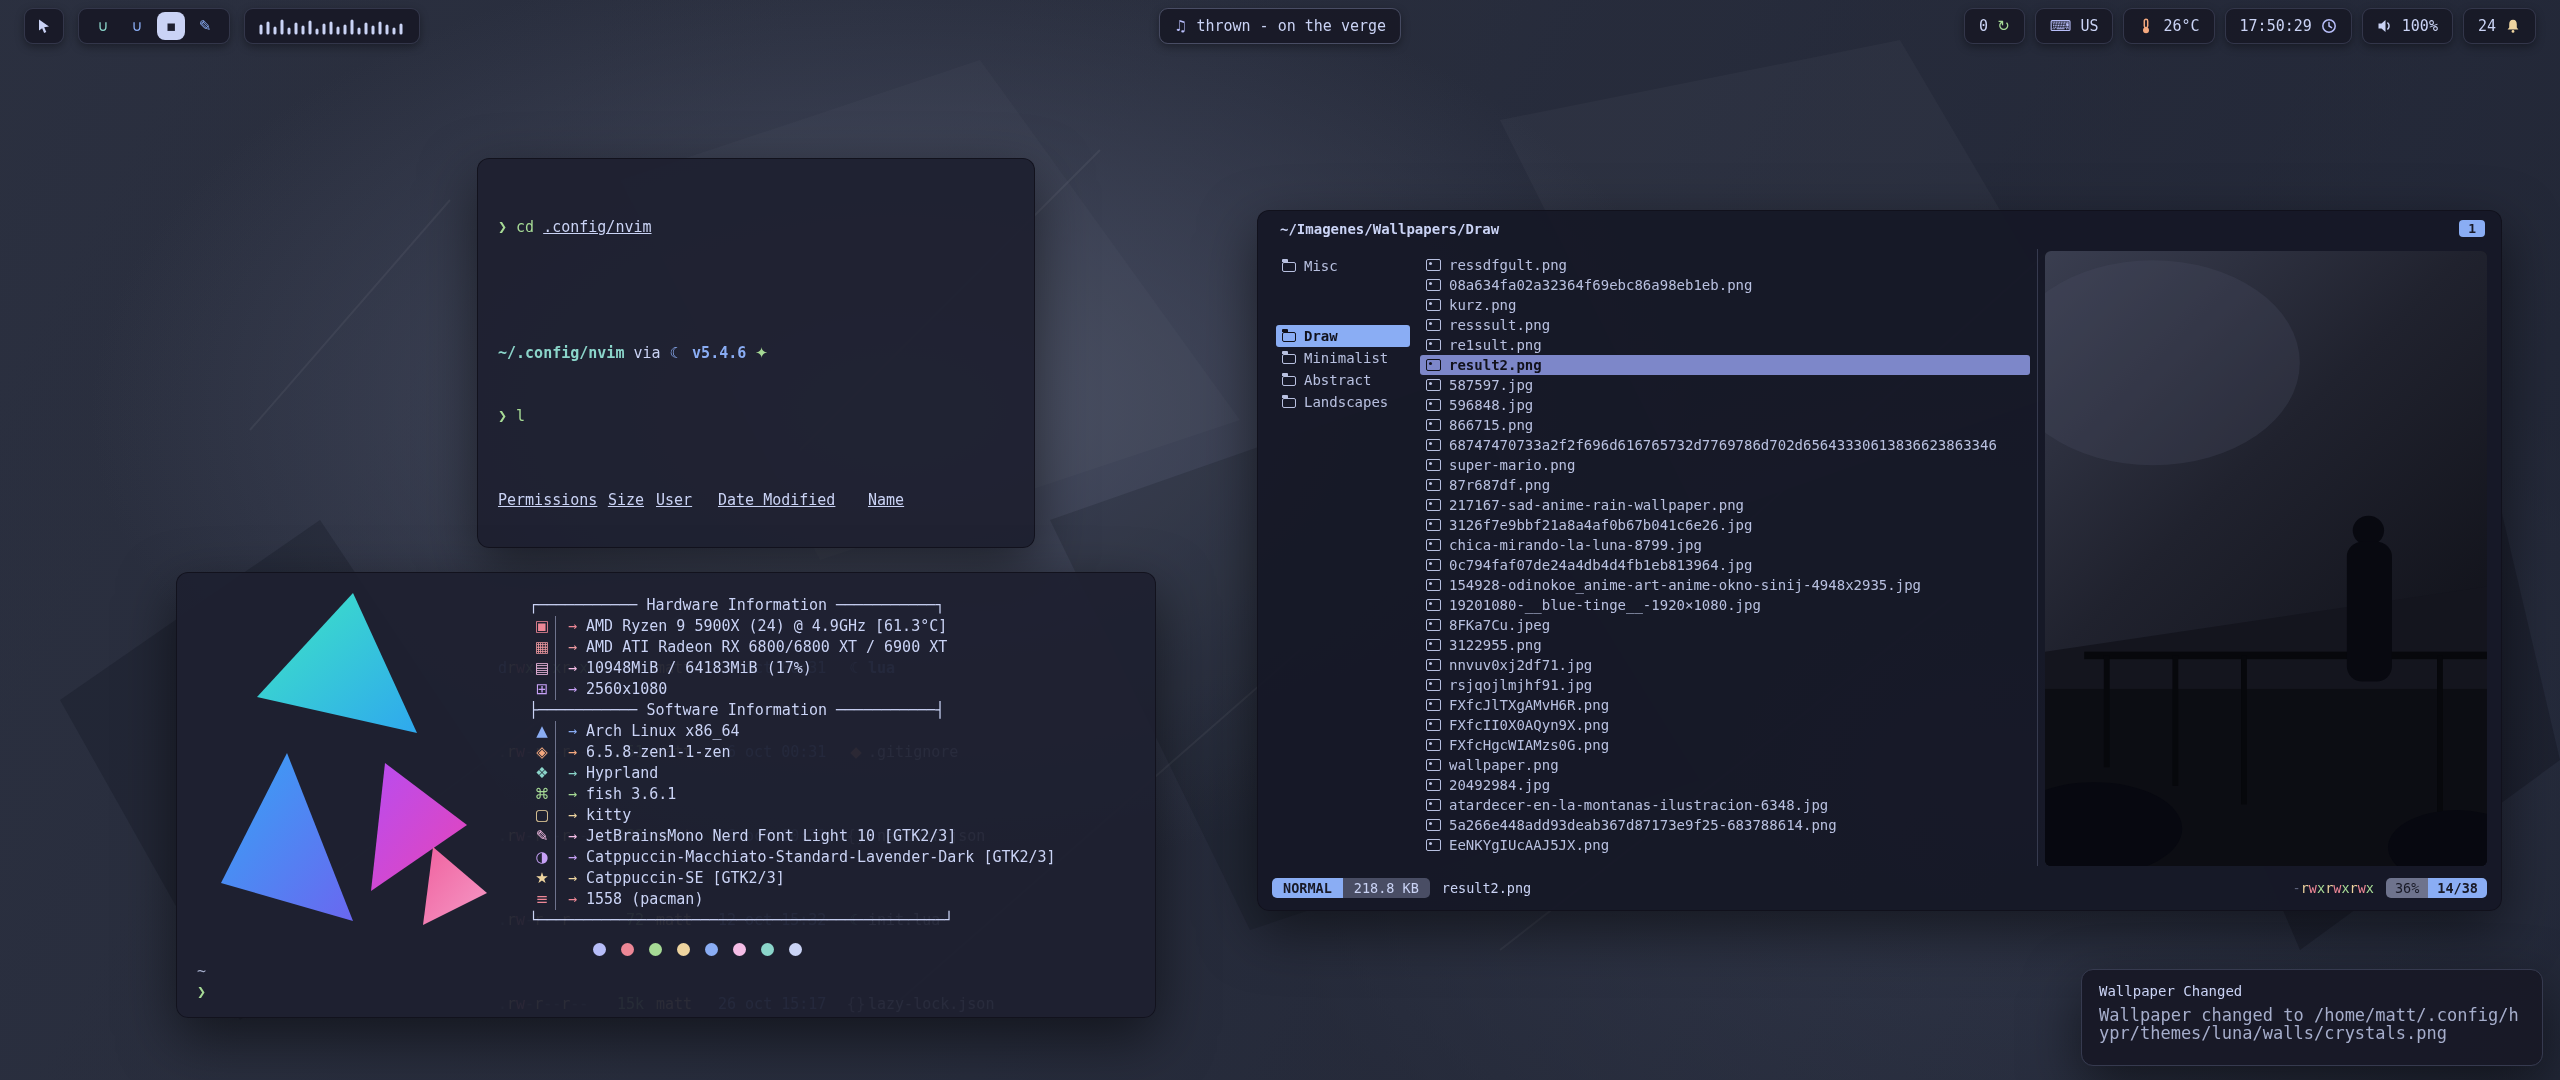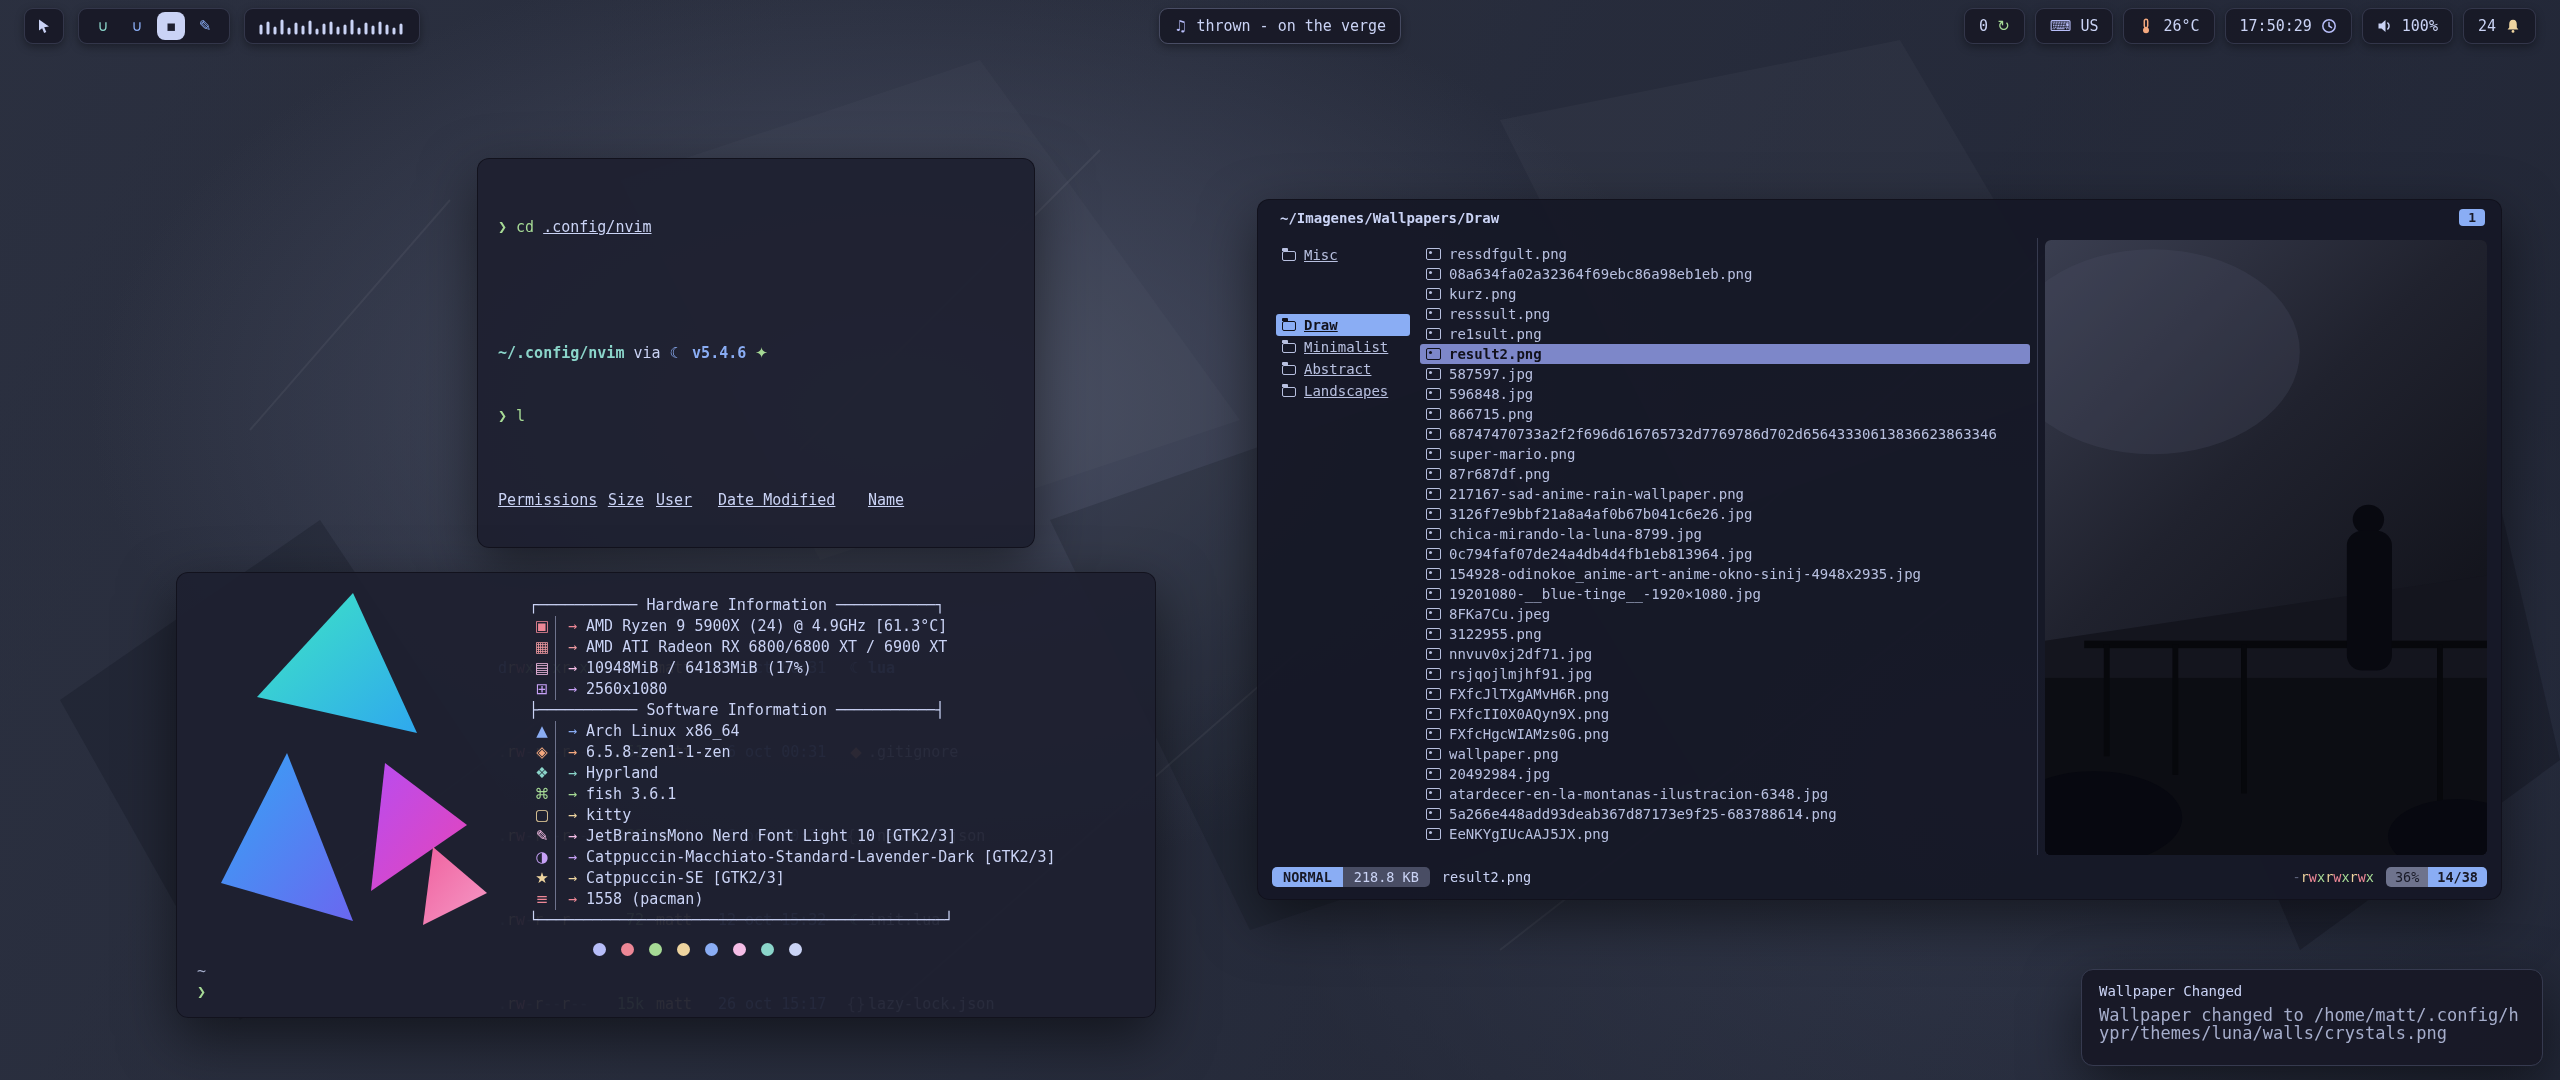--- a/index.html
+++ b/index.html
@@ -69,35 +69,35 @@
   .fx-line { display:flex; height:21px; align-items:center; }
   .fx-icon { width:26px; text-align:center; font-family:"DejaVu Sans",sans-serif; flex:none; }
   .fx-rest { border-left:1.5px solid #6e738d; padding-left:12px; display:flex; gap:9px;
     height:21px; align-items:center; white-space:pre; overflow:hidden; }
   .fx-header { height:21px; color:#cad3f5; white-space:pre; overflow:hidden; }
   .dots { display:flex; gap:15px; margin-top:12px; padding-left:64px; }
   .dot { width:13px; height:13px; border-radius:50%; }
   .fetch-prompt { position:absolute; left:20px; bottom:14px; line-height:21px; }
 
   
-  .yazi { left:1257px; top:199px; width:1245px; height:701px;
+  .yazi { left:1257px; top:210px; width:1245px; height:701px;
     background:rgba(22,24,38,.96); font-size:14px; }
   .yz-path { position:absolute; top:10px; left:22px; font-weight:bold; color:#cad3f5; }
   .yz-tab { position:absolute; top:9px; right:16px; background:#8aadf4; color:#181926;
     font-weight:bold; font-size:13px; padding:1px 9px; border-radius:4px; }
   .yz-body { position:absolute; top:38px; left:0; right:0; bottom:44px; }
   .yz-sidebar { position:absolute; left:18px; top:6px; width:134px; }
   .yz-files { position:absolute; left:162px; top:6px; width:610px; bottom:0; overflow:hidden; }
   .yz-sep { position:absolute; left:779px; top:0; bottom:0; width:1px; background:#363a4f; }
   .yz-preview { position:absolute; left:787px; right:14px; top:2px; bottom:0;
     border-radius:6px; overflow:hidden; background:#14151d; }
   .yz-preview svg { width:100%; height:100%; display:block; }
   .yrow { height:20px; display:flex; align-items:center; gap:8px; padding:0 6px;
     color:#b8c0e0; border-radius:3px; white-space:nowrap; overflow:hidden; }
-  .yz-sidebar .yrow { height:22px;text-decoration:underline; }
+  .yz-sidebar .yrow { height:22px; }
   .yz-sidebar .yrow.selected { background:#8aadf4; color:#11111b; font-weight:bold;margin-top:48px; }
   .yz-files .yrow.selected { background:#7d87c9; color:#11111b; font-weight:bold; }
   .folder-icon { width:14px; height:10px; border:1.5px solid currentColor; border-radius:2px;
     position:relative; flex:none; margin-top:2px; }
   .folder-icon::before { content:""; position:absolute; top:-4px; left:-1px; width:6px;
     height:3px; background:currentColor; border-radius:1px 1px 0 0; }
   .img-icon { width:15px; height:12px; border:1.5px solid currentColor; border-radius:2px;
     position:relative; flex:none; }
   .img-icon::before { content:""; position:absolute; top:1.5px; left:2px; width:3px;
     height:3px; border-radius:50%; background:currentColor; }

